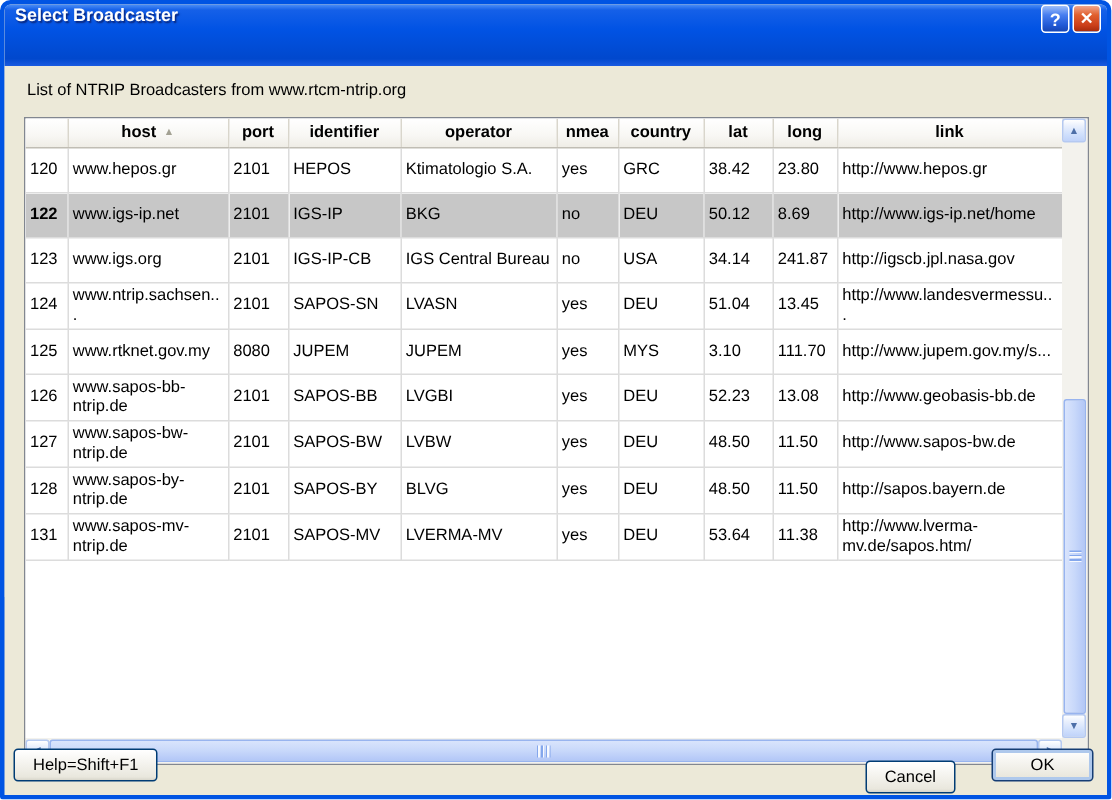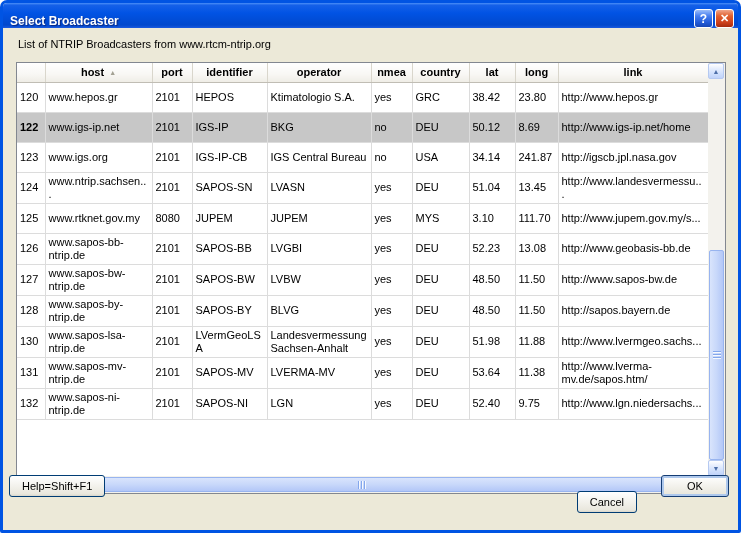--- a/index.html
+++ b/index.html
@@ -6,21 +6,21 @@
   html,body { width:741px; height:533px; overflow:hidden; background:#fff;
               font-family:"Liberation Sans", sans-serif; }
 
   .window { width:741px; height:533px;
             border:3px solid var(--titlebar-blue,#0054e3);
             border-radius:7px 7px 2px 2px;
             background:var(--dialog-bg,#ece9d8);
             overflow:hidden; }
 
   
-  .titlebar { height:25px; display:flex; align-items:flex-end; padding:0 4px 0 7px;
+  .titlebar { height:41px; display:flex; align-items:flex-start; padding:0 4px 0 7px;
               background:linear-gradient(to bottom,#4b8ef7 0%,#1560e8 9%,#0153e4 40%,#0148cd 88%,#1a5ae0 100%); }
   .title { color:#fff; font-size:12px; font-weight:bold; text-shadow:1px 1px 1px #09277f; }
   .tb-btns { margin-left:auto; display:flex; gap:2px; }
   .tb-btn { width:19px; height:19px; border-radius:3px; border:1px solid #fff;
             display:flex; align-items:center; justify-content:center;
             color:#fff; font-weight:bold; cursor:default; }
   .help-tb { background:linear-gradient(to bottom,#9dbef9 0%,#477ef0 35%,#2059d6 75%,#1746b4 100%); font-size:12px; }
   .close-tb { background:linear-gradient(to bottom,#f0a68c 0%,#e1602f 35%,var(--close-red,#cc3f1a) 75%,#a52a0c 100%); font-size:11px; }
 
   
@@ -79,21 +79,21 @@
   .htrack { flex:1; position:relative; }
   .hthumb { position:absolute; top:1px; bottom:1px; left:0; right:0;
             background:linear-gradient(to bottom,#d9e4fc 0%,#c8d8fa 50%,#b3c7f7 100%);
             border:1px solid #98b4ef; border-radius:2px;
             display:flex; align-items:center; justify-content:center; }
   .grip-h { width:9px; height:8px;
             background:repeating-linear-gradient(to right,#84a7ec 0 1px,rgba(255,255,255,.85) 1px 2px,transparent 2px 3px); }
   .sb-corner { position:absolute; right:0; bottom:0; width:17px; height:17px; background:#f0efe9; }
 
   
-  .footer { position:absolute; left:6px; right:9px; top:447px; display:flex; }
+  .footer { position:absolute; left:6px; right:9px; top:447px; display:flex; align-items:center; }
   .xp-btn { height:22px; padding:0 12px; font-size:11px; color:#000;
             font-family:"Liberation Sans", sans-serif;
             border:1px solid #003c74; border-radius:3px;
             background:linear-gradient(to bottom,#ffffff 0%,#f4f3ee 45%,#e9e7dd 90%,#d8d6cb 100%); }
   .btn-cancel { margin-left:auto; min-width:60px;margin-top:16px; }
   .btn-ok { margin-left:24px; min-width:68px; border-color:#153d74;
             box-shadow:inset 0 0 0 2px #aec8ec; }
 </style>
 </head>
 <body>
@@ -225,54 +225,30 @@
                 <td>2101</td>
                 <td>SAPOS-BY</td>
                 <td>BLVG</td>
                 <td>yes</td>
                 <td>DEU</td>
                 <td>48.50</td>
                 <td>11.50</td>
                 <td>http://sapos.bayern.de</td>
               </tr>
               <tr>
-                <th>130</th>
-                <td>www.sapos-lsa-ntrip.de</td>
-                <td>2101</td>
-                <td>LVermGeoLSA</td>
-                <td>Landesvermessung Sachsen-Anhalt</td>
-                <td>yes</td>
-                <td>DEU</td>
-                <td>51.98</td>
-                <td>11.88</td>
-                <td>http://www.lvermgeo.sachs...</td>
-              </tr>
-              <tr>
                 <th>131</th>
                 <td>www.sapos-mv-ntrip.de</td>
                 <td>2101</td>
                 <td>SAPOS-MV</td>
                 <td>LVERMA-MV</td>
                 <td>yes</td>
                 <td>DEU</td>
                 <td>53.64</td>
                 <td>11.38</td>
                 <td>http://www.lverma-mv.de/sapos.htm/</td>
-              </tr>
-              <tr>
-                <th>132</th>
-                <td>www.sapos-ni-ntrip.de</td>
-                <td>2101</td>
-                <td>SAPOS-NI</td>
-                <td>LGN</td>
-                <td>yes</td>
-                <td>DEU</td>
-                <td>52.40</td>
-                <td>9.75</td>
-                <td>http://www.lgn.niedersachs...</td>
               </tr>
             </tbody>
         </table>
       </div>
 
       <div class="vscroll">
         <div class="sb-btn">
             <span>▲</span>
           </div>
         <div class="vtrack">

